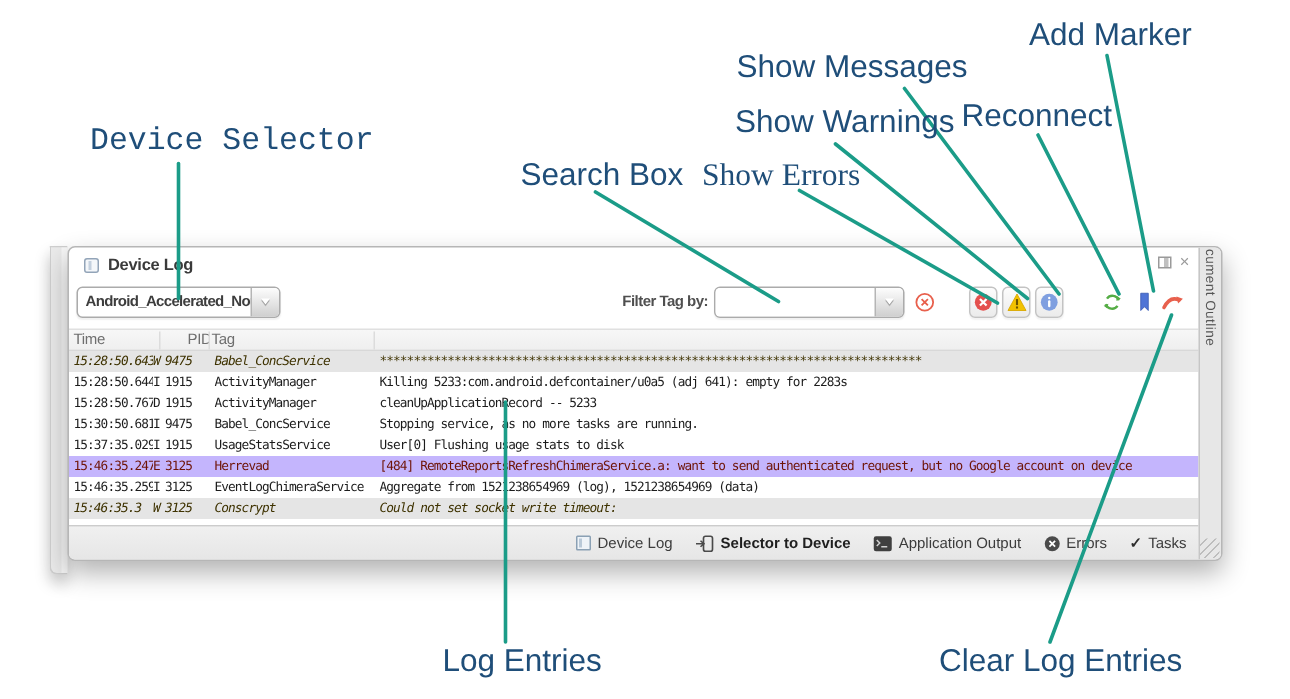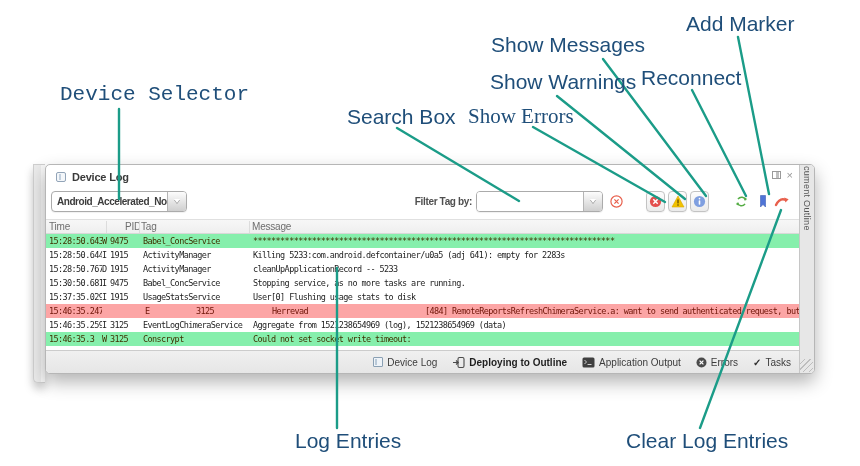--- a/index.html
+++ b/index.html
@@ -56,22 +56,22 @@
   .thead { height:15px; margin-top:5px; display:flex; align-items:flex-end; background:linear-gradient(#f7f7f7,#efefef); border-top:1px solid #e0e0e0; border-bottom:1px solid #d8d8d8; font-size:10px; color:#6e6e6e; letter-spacing:-0.2px; }
   .th { white-space:nowrap; overflow:hidden; line-height:12px;padding-left:18px; }
   .th-sep { border-right:1px solid #dcdcdc; }
   .h-time { width:61px; padding-left:3px; }
   .h-pid { width:33px; }
   .h-tag { width:110px; padding-left:1px; }
   .h-msg { flex:1; padding-left:2px; }
 
   .rows { }
   .log-row { height:14px; line-height:14px; display:flex; font-family:"DejaVu Sans Mono",monospace; font-size:8.5px; letter-spacing:-0.6px; color:#1c1c1c; white-space:nowrap; }
-  .log-row.warning { background:#86efac; color:#3e3200; }
-  .log-row.error { background:#fca5a5; color:#6e1407;gap:43px; }
+  .log-row.warning { background:#e5e5e5; color:#3e3200;font-style:italic; }
+  .log-row.error { background:#c4b5fd; color:#6e1407; }
   .c-time { width:56px; padding-left:3px; overflow:hidden; }
   .c-level { width:8px; }
   .c-pid { width:33px; }
   .c-tag { width:110px; overflow:hidden; }
   .c-msg { flex:1; overflow:hidden; }
 
   .filler { flex:1; }
 
   
   .statusbar { height:23px; background:linear-gradient(#f0f0f0,#e6e6e6); border-top:1px solid #cccccc; display:flex; align-items:center; justify-content:flex-end; gap:15px; padding-right:8px; font-size:10px; color:#3c3c3c; }
@@ -164,21 +164,20 @@
             <path d="M2 11 Q6 3 12 6" fill="none" stroke="#e8604d" stroke-width="2.4" stroke-linecap="round"></path>
             <path d="M10.3 3.6 L14.6 5.2 L11.4 8.4 Z" fill="#e8604d"></path>
           </svg>
         </span>
       </div>
 
       <div class="thead">
         <span class="th th-sep h-time">Time</span>
         <span class="th th-sep h-pid">PID</span>
         <span class="th th-sep h-tag">Tag</span>
-        <span class="th h-msg">Message</span>
       </div>
 
       <div class="rows">
         <div class="log-row warning">
           <span class="c-time">15:28:50.643</span>
             <span class="c-level">W</span>
             <span class="c-pid">9475</span>
             <span class="c-tag">Babel_ConcService</span>
             <span class="c-msg">********************************************************************************</span>
         </div>
@@ -238,21 +237,21 @@
       <div class="statusbar">
         <span class="sb-item">
           <span class="sb-devlog-icon"></span>
           <span>Device Log</span>
         </span>
         <span class="sb-item active">
           <svg width="13" height="13" viewBox="0 0 13 13">
             <rect x="6" y="1.5" width="6" height="10" rx="1.4" fill="none" stroke="#4a4a4a" stroke-width="1.1"></rect>
             <path d="M1 6.5 H6 M4 4.5 L6.3 6.5 L4 8.5" fill="none" stroke="#4a4a4a" stroke-width="1.1"></path>
           </svg>
-          <span>Deploying to Outline</span>
+          <span>Selector to Device</span>
         </span>
         <span class="sb-item">
           <svg width="13" height="11" viewBox="0 0 13 11">
             <rect x="0.5" y="0.5" width="12" height="10" rx="1.5" fill="#3f3f3f"></rect>
             <path d="M2.5 3 L4.5 5 L2.5 7" stroke="#cfcfcf" stroke-width="1" fill="none"></path>
             <rect x="5.5" y="7" width="4" height="1" fill="#cfcfcf"></rect>
           </svg>
           <span>Application Output</span>
         </span>
         <span class="sb-item">

